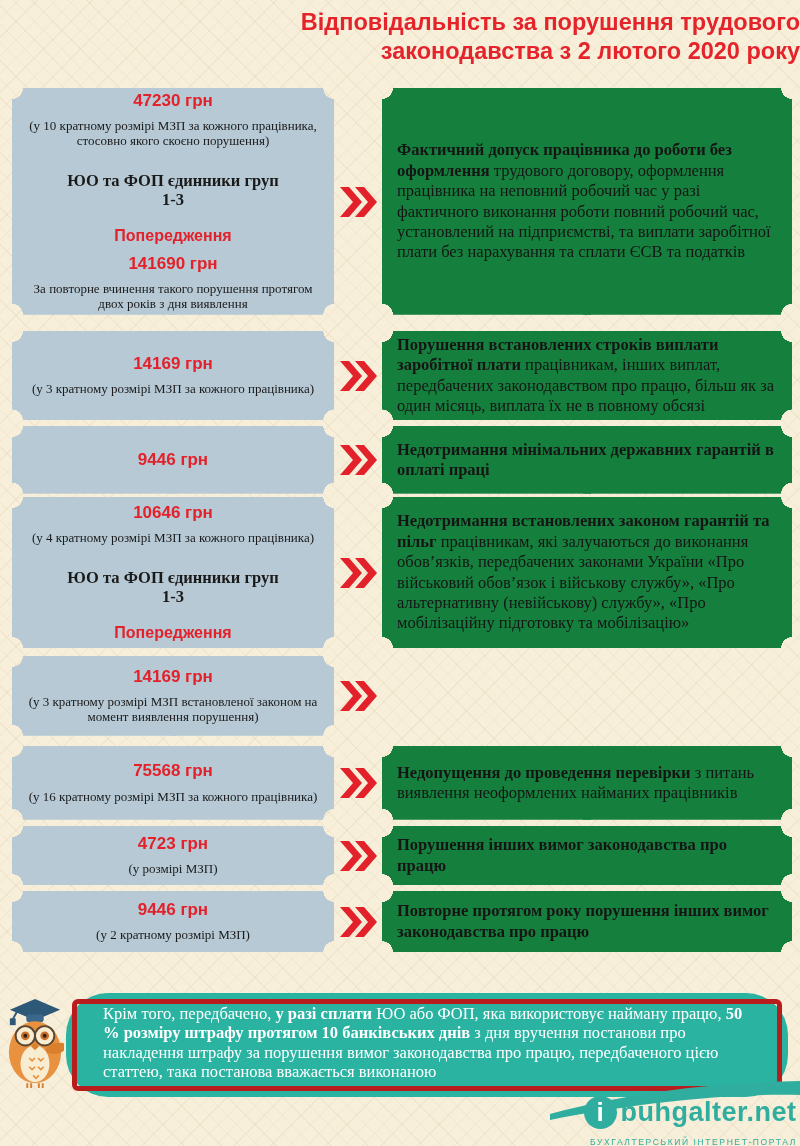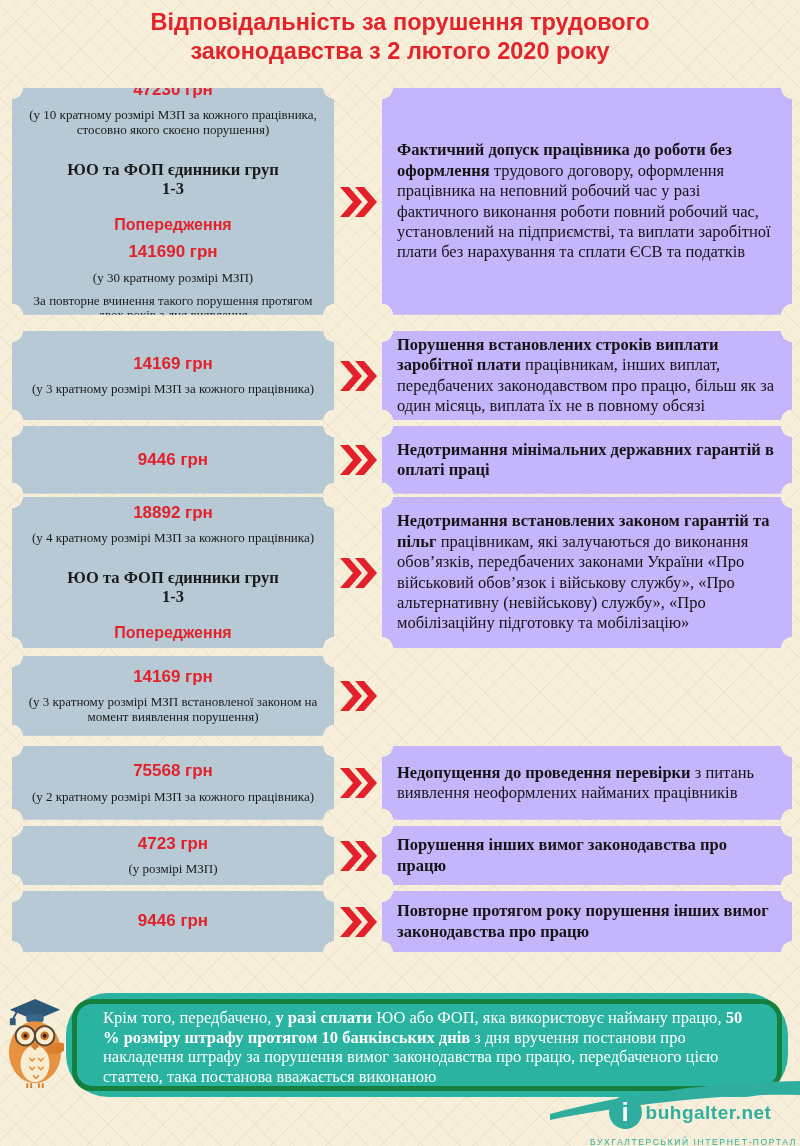--- a/index.html
+++ b/index.html
@@ -6,21 +6,21 @@
   body{
     width:800px;height:1146px;position:relative;overflow:hidden;
     font-family:"Liberation Serif", serif;
     background-color:#f7efda;
     background-image:
       repeating-linear-gradient(45deg, rgba(198,176,132,0.14) 0 1px, transparent 1px 13px),
       repeating-linear-gradient(135deg, rgba(198,176,132,0.14) 0 1px, transparent 1px 13px);
   }
   .title{
     position:absolute;top:8px;left:0;width:800px;
-    text-align:center;white-space:pre-line;
+    text-align:right;white-space:pre-line;
     font-family:"Liberation Sans", sans-serif;font-weight:bold;
     font-size:23.5px;line-height:1.22;color:#e5232b;margin:0;
   }
   
   .scoop{
     --r:11px;
     -webkit-mask-image:
       radial-gradient(circle var(--r) at 0 0, transparent 98%, #000 100%),
       radial-gradient(circle var(--r) at 100% 0, transparent 98%, #000 100%),
       radial-gradient(circle var(--r) at 0 100%, transparent 98%, #000 100%),
@@ -51,51 +51,51 @@
     display:flex;flex-direction:column;justify-content:center;
     text-align:center;padding:5px 12px;overflow:hidden;color:#1a1a1a;gap:6px;
   }
   .fine-line{font-size:13px;line-height:1.15;}
   .fine-line + .fine-line{margin-top:2px;}
   .fine-line.amount{font-family:"Liberation Sans", sans-serif;font-weight:bold;font-size:17px;line-height:1.2;color:#e3212a;}
   .fine-line.bold{font-weight:bold;font-size:16.5px;white-space:pre-line;margin-top:17px;}
   .fine-line.warning{font-family:"Liberation Sans", sans-serif;font-weight:bold;font-size:16px;color:#e3212a;margin-top:11px;}
   .arrow-cell{flex:0 0 48px;display:flex;align-items:center;justify-content:center;}
   .violation-box{
-    flex:1;box-sizing:border-box;background:#c4b5fd;
+    flex:1;box-sizing:border-box;background:#15803d;
     display:flex;align-items:center;
     padding:8px 15px;color:#151515;
   }
   .violation-text{font-size:16.5px;line-height:1.24;}
   .violation-text b{font-weight:bold;}
   
   .note-box{
     position:absolute;left:66px;top:993px;width:722px;height:104px;
     background:#2bb3a2;border-radius:42px;box-sizing:border-box;
   }
   .note-inner{
-    position:absolute;inset:6px;border:5px solid #15803d;border-radius:20px;
-    display:flex;align-items:flex-end;padding:0 26px;box-sizing:border-box;
+    position:absolute;inset:6px;border:5px solid #b91c1c;border-radius:6px;
+    display:flex;align-items:flex-start;padding:0 26px;box-sizing:border-box;
   }
   .note-text{color:#ffffff;font-size:16.5px;line-height:1.18;}
   .note-text b{font-weight:bold;}
   .owl{position:absolute;left:6px;top:998px;width:58px;height:92px;}
   .swoosh{position:absolute;right:0;top:1078px;width:250px;height:42px;}
   .logo{
     position:absolute;right:10px;top:1096px;width:200px;text-align:center;cursor:pointer;
   }
   .logo-row{display:flex;align-items:center;justify-content:center;gap:4px;}
   .logo-circle{
     width:33px;height:33px;border-radius:50%;background:#2fae9f;color:#fff;
     font-family:"Liberation Sans", sans-serif;font-weight:bold;font-size:26px;
     display:flex;align-items:center;justify-content:center;flex:0 0 33px;
   }
   .logo-name{
     color:#2fae9f;font-family:"Liberation Sans", sans-serif;font-weight:bold;
-    font-size:19px;letter-spacing:0.5px;
+    font-size:27px;letter-spacing:0.5px;
   }
   .logo-tagline{
     margin-top:8px;color:#2fae9f;font-family:"Liberation Sans", sans-serif;
     font-size:8.5px;letter-spacing:1.6px;white-space:nowrap;
   }
 </style>
 </head>
 <body>
 
 <h1 class="title">Відповідальність за порушення трудового
@@ -103,21 +103,20 @@
 
 <div id="rows">
   <div class="row row1">
     <div class="fine-box scoop">
         <div class="fine-line amount">47230 грн</div>
         <div class="fine-line plain">(у 10 кратному розмірі МЗП за кожного працівника, стосовно якого скоєно порушення)</div>
         <div class="fine-line bold">ЮО та ФОП єдинники груп
 1-3</div>
         <div class="fine-line warning">Попередження</div>
         <div class="fine-line amount">141690 грн</div>
-        <div class="fine-line plain">(у 30 кратному розмірі МЗП)</div>
         <div class="fine-line plain">За повторне вчинення такого порушення протягом двох років з дня виявлення</div>
       </div>
     <div class="arrow-cell">
       <svg class="chevrons" width="38" height="30" viewBox="0 0 38 30">
         <polygon points="1,0 10,0 23,15 10,30 1,30 14,15" fill="#e3212a"></polygon>
         <polygon points="16,0 25,0 38,15 25,30 16,30 29,15" fill="#e3212a"></polygon>
       </svg>
     </div>
     <div class="violation-box scoop">
       <div class="violation-text">
@@ -156,21 +155,21 @@
     </div>
     <div class="violation-box scoop">
       <div class="violation-text">
         <b>Недотримання мінімальних державних гарантій в оплаті праці</b><span></span>
       </div>
     </div>
   </div>
 
   <div class="row row4">
     <div class="fine-box scoop">
-        <div class="fine-line amount">18892 грн</div>
+        <div class="fine-line amount">10646 грн</div>
         <div class="fine-line plain">(у 4 кратному розмірі МЗП за кожного працівника)</div>
         <div class="fine-line bold">ЮО та ФОП єдинники груп
 1-3</div>
         <div class="fine-line warning">Попередження</div>
       </div>
     <div class="arrow-cell">
       <svg class="chevrons" width="38" height="30" viewBox="0 0 38 30">
         <polygon points="1,0 10,0 23,15 10,30 1,30 14,15" fill="#e3212a"></polygon>
         <polygon points="16,0 25,0 38,15 25,30 16,30 29,15" fill="#e3212a"></polygon>
       </svg>
@@ -191,21 +190,21 @@
       <svg class="chevrons" width="38" height="30" viewBox="0 0 38 30">
         <polygon points="1,0 10,0 23,15 10,30 1,30 14,15" fill="#e3212a"></polygon>
         <polygon points="16,0 25,0 38,15 25,30 16,30 29,15" fill="#e3212a"></polygon>
       </svg>
     </div>
   </div>
 
   <div class="row row6">
     <div class="fine-box scoop">
         <div class="fine-line amount">75568 грн</div>
-        <div class="fine-line plain">(у 2 кратному розмірі МЗП за кожного працівника)</div>
+        <div class="fine-line plain">(у 16 кратному розмірі МЗП за кожного працівника)</div>
       </div>
     <div class="arrow-cell">
       <svg class="chevrons" width="38" height="30" viewBox="0 0 38 30">
         <polygon points="1,0 10,0 23,15 10,30 1,30 14,15" fill="#e3212a"></polygon>
         <polygon points="16,0 25,0 38,15 25,30 16,30 29,15" fill="#e3212a"></polygon>
       </svg>
     </div>
     <div class="violation-box scoop">
       <div class="violation-text">
         <b>Недопущення до проведення перевірки</b><span> з питань виявлення неоформлених найманих працівників</span>
@@ -227,20 +226,21 @@
     <div class="violation-box scoop">
       <div class="violation-text">
         <b>Порушення інших вимог законодавства про працю</b><span></span>
       </div>
     </div>
   </div>
 
   <div class="row row8">
     <div class="fine-box scoop">
         <div class="fine-line amount">9446 грн</div>
+        <div class="fine-line plain">(у 2 кратному розмірі МЗП)</div>
       </div>
     <div class="arrow-cell">
       <svg class="chevrons" width="38" height="30" viewBox="0 0 38 30">
         <polygon points="1,0 10,0 23,15 10,30 1,30 14,15" fill="#e3212a"></polygon>
         <polygon points="16,0 25,0 38,15 25,30 16,30 29,15" fill="#e3212a"></polygon>
       </svg>
     </div>
     <div class="violation-box scoop">
       <div class="violation-text">
         <b>Повторне протягом року порушення інших вимог законодавства про працю</b><span></span>

